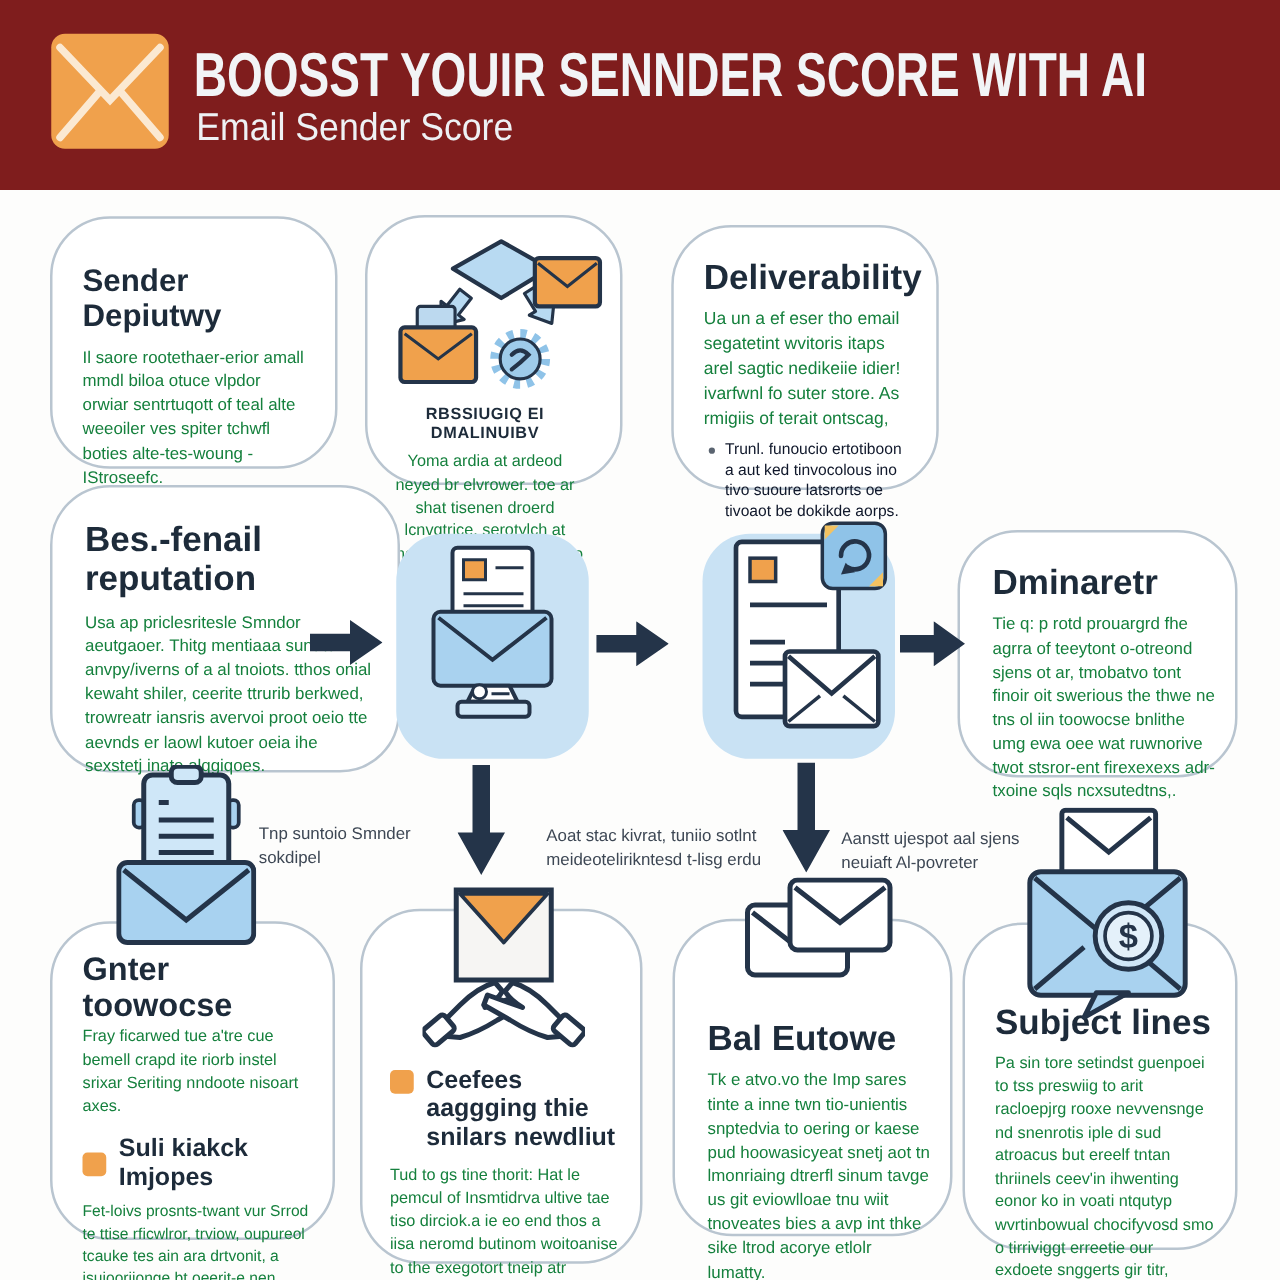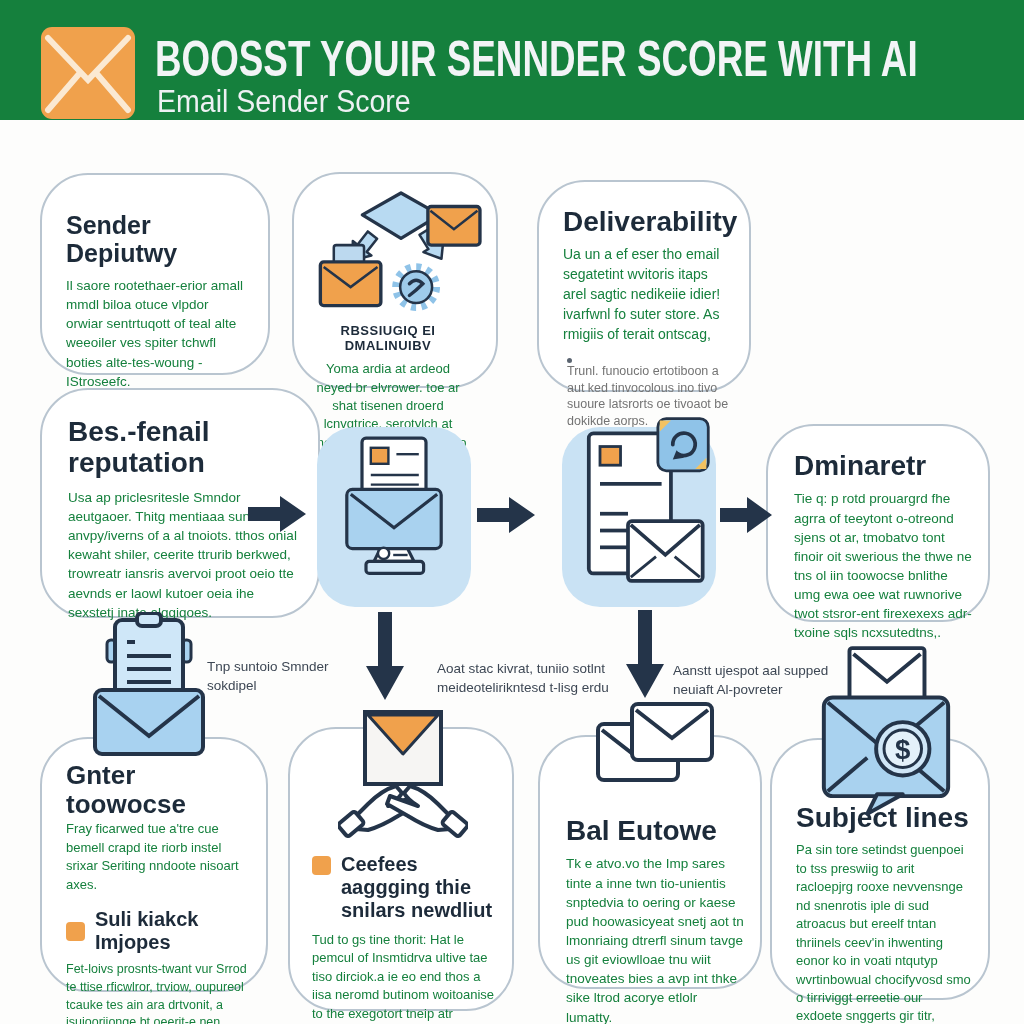--- a/index.html
+++ b/index.html
@@ -2,38 +2,38 @@
 <html><head>
 <meta charset="utf-8">
 <style>
   html,body{margin:0;padding:0;background:#e9e9e9;}
   *{box-sizing:border-box;}
   .canvas{
     position:relative;width:1024px;height:1024px;background:#fdfdfc;
     font-family:"Liberation Sans",sans-serif;overflow:hidden;margin:0 auto;
   }
   
-  .header{position:absolute;left:0;top:0;width:1024px;height:120px;background:#15803d;}
+  .header{position:absolute;left:0;top:0;width:1024px;height:152px;background:#7f1d1d;}
   .logo{position:absolute;left:40px;top:26px;width:96px;height:94px;}
   .htitle{
     position:absolute;left:155px;top:30px;width:840px;color:#f2f4f6;
     font-size:46px;font-weight:bold;letter-spacing:0px;white-space:nowrap;
     transform:scaleX(0.80) scaleY(1.08);transform-origin:left top;
   }
   .hsub{
     position:absolute;left:157px;top:84px;color:#eef1f4;font-size:31px;font-weight:400;
     transform:scaleX(0.92);transform-origin:left top;white-space:nowrap;
   }
   
   .card{
     position:absolute;background:#ffffff;border:2px solid #b9c5d0;border-radius:48px;
   }
   .ctitle{color:#1d2b3a;font-weight:bold;line-height:1.12;}
   .cbody{color:#15803d;line-height:1.42;white-space:pre-line;}
-  .bullet-row{display:flex;color:#737373;line-height:1.35;flex-direction:column;}
+  .bullet-row{display:flex;color:#0f172a;line-height:1.35;}
   .dash-marker{width:10px;min-width:10px;margin-top:8px;height:2px;background:#5a6470;margin-right:7px;}
   .dot-marker{width:5px;min-width:5px;height:5px;border-radius:50%;background:#5a6470;margin-top:7px;margin-right:8px;}
   .sq-bullet{width:19px;min-width:19px;height:19px;border-radius:4px;background:#f0a14c;margin-right:10px;}
   .subhead{color:#1d2b3a;font-weight:bold;font-size:20px;line-height:1.15;}
   
   .tile{position:absolute;background:#c9e2f4;border-radius:38px;}
   .flabel{position:absolute;color:#3d4754;font-size:13.5px;line-height:1.4;white-space:pre-line;}
   .iconbox{position:absolute;z-index:5;}
   svg{display:block;}
 </style>
@@ -200,21 +200,21 @@
       </svg>
   </div>
   <div class="flabel" style="left:437px;top:660px;width:210px;">Aoat stac kivrat, tuniio sotlnt
 meideotelirikntesd t-lisg erdu</div>
 
   <div class="iconbox" style="left:626px;top:610px;">
     <svg width="38" height="88" viewBox="0 0 38 88">
         <polygon points="12,0 26,0 26,54 38,54 19,88 0,54 12,54" fill="#243449"></polygon>
       </svg>
   </div>
-  <div class="flabel" style="left:673px;top:662px;width:170px;">Aanstt ujespot aal supped
+  <div class="flabel" style="left:673px;top:662px;width:170px;">Aanstt ujespot aal sjens
 neuiaft Al-povreter</div>
 
   <div class="card" style="left:40px;top:737px;width:228px;height:255px;padding:22px 16px 0 24px;">
     <div class="ctitle" style="font-size:26px;">Gnter toowocse</div>
     <div class="cbody" style="font-size:13px;margin-top:1px;">Fray ficarwed tue a'tre cue bemell crapd ite riorb instel srixar Seriting nndoote nisoart axes.</div>
     <div style="display:flex;align-items:center;margin-top:14px;">
       <span class="sq-bullet"></span>
       <span class="subhead">Suli kiakck Imjopes</span>
     </div>
     <div class="cbody" style="font-size:12.5px;margin-top:7px;">Fet-loivs prosnts-twant vur Srrod te ttise rficwlror, trviow, oupureol tcauke tes ain ara drtvonit, a isuiooriionge bt oeerit-e nen oamspe co ve dirt alond bs teess ame tir tnre us artoa te ks aoste unitkas pipsies.</div>

